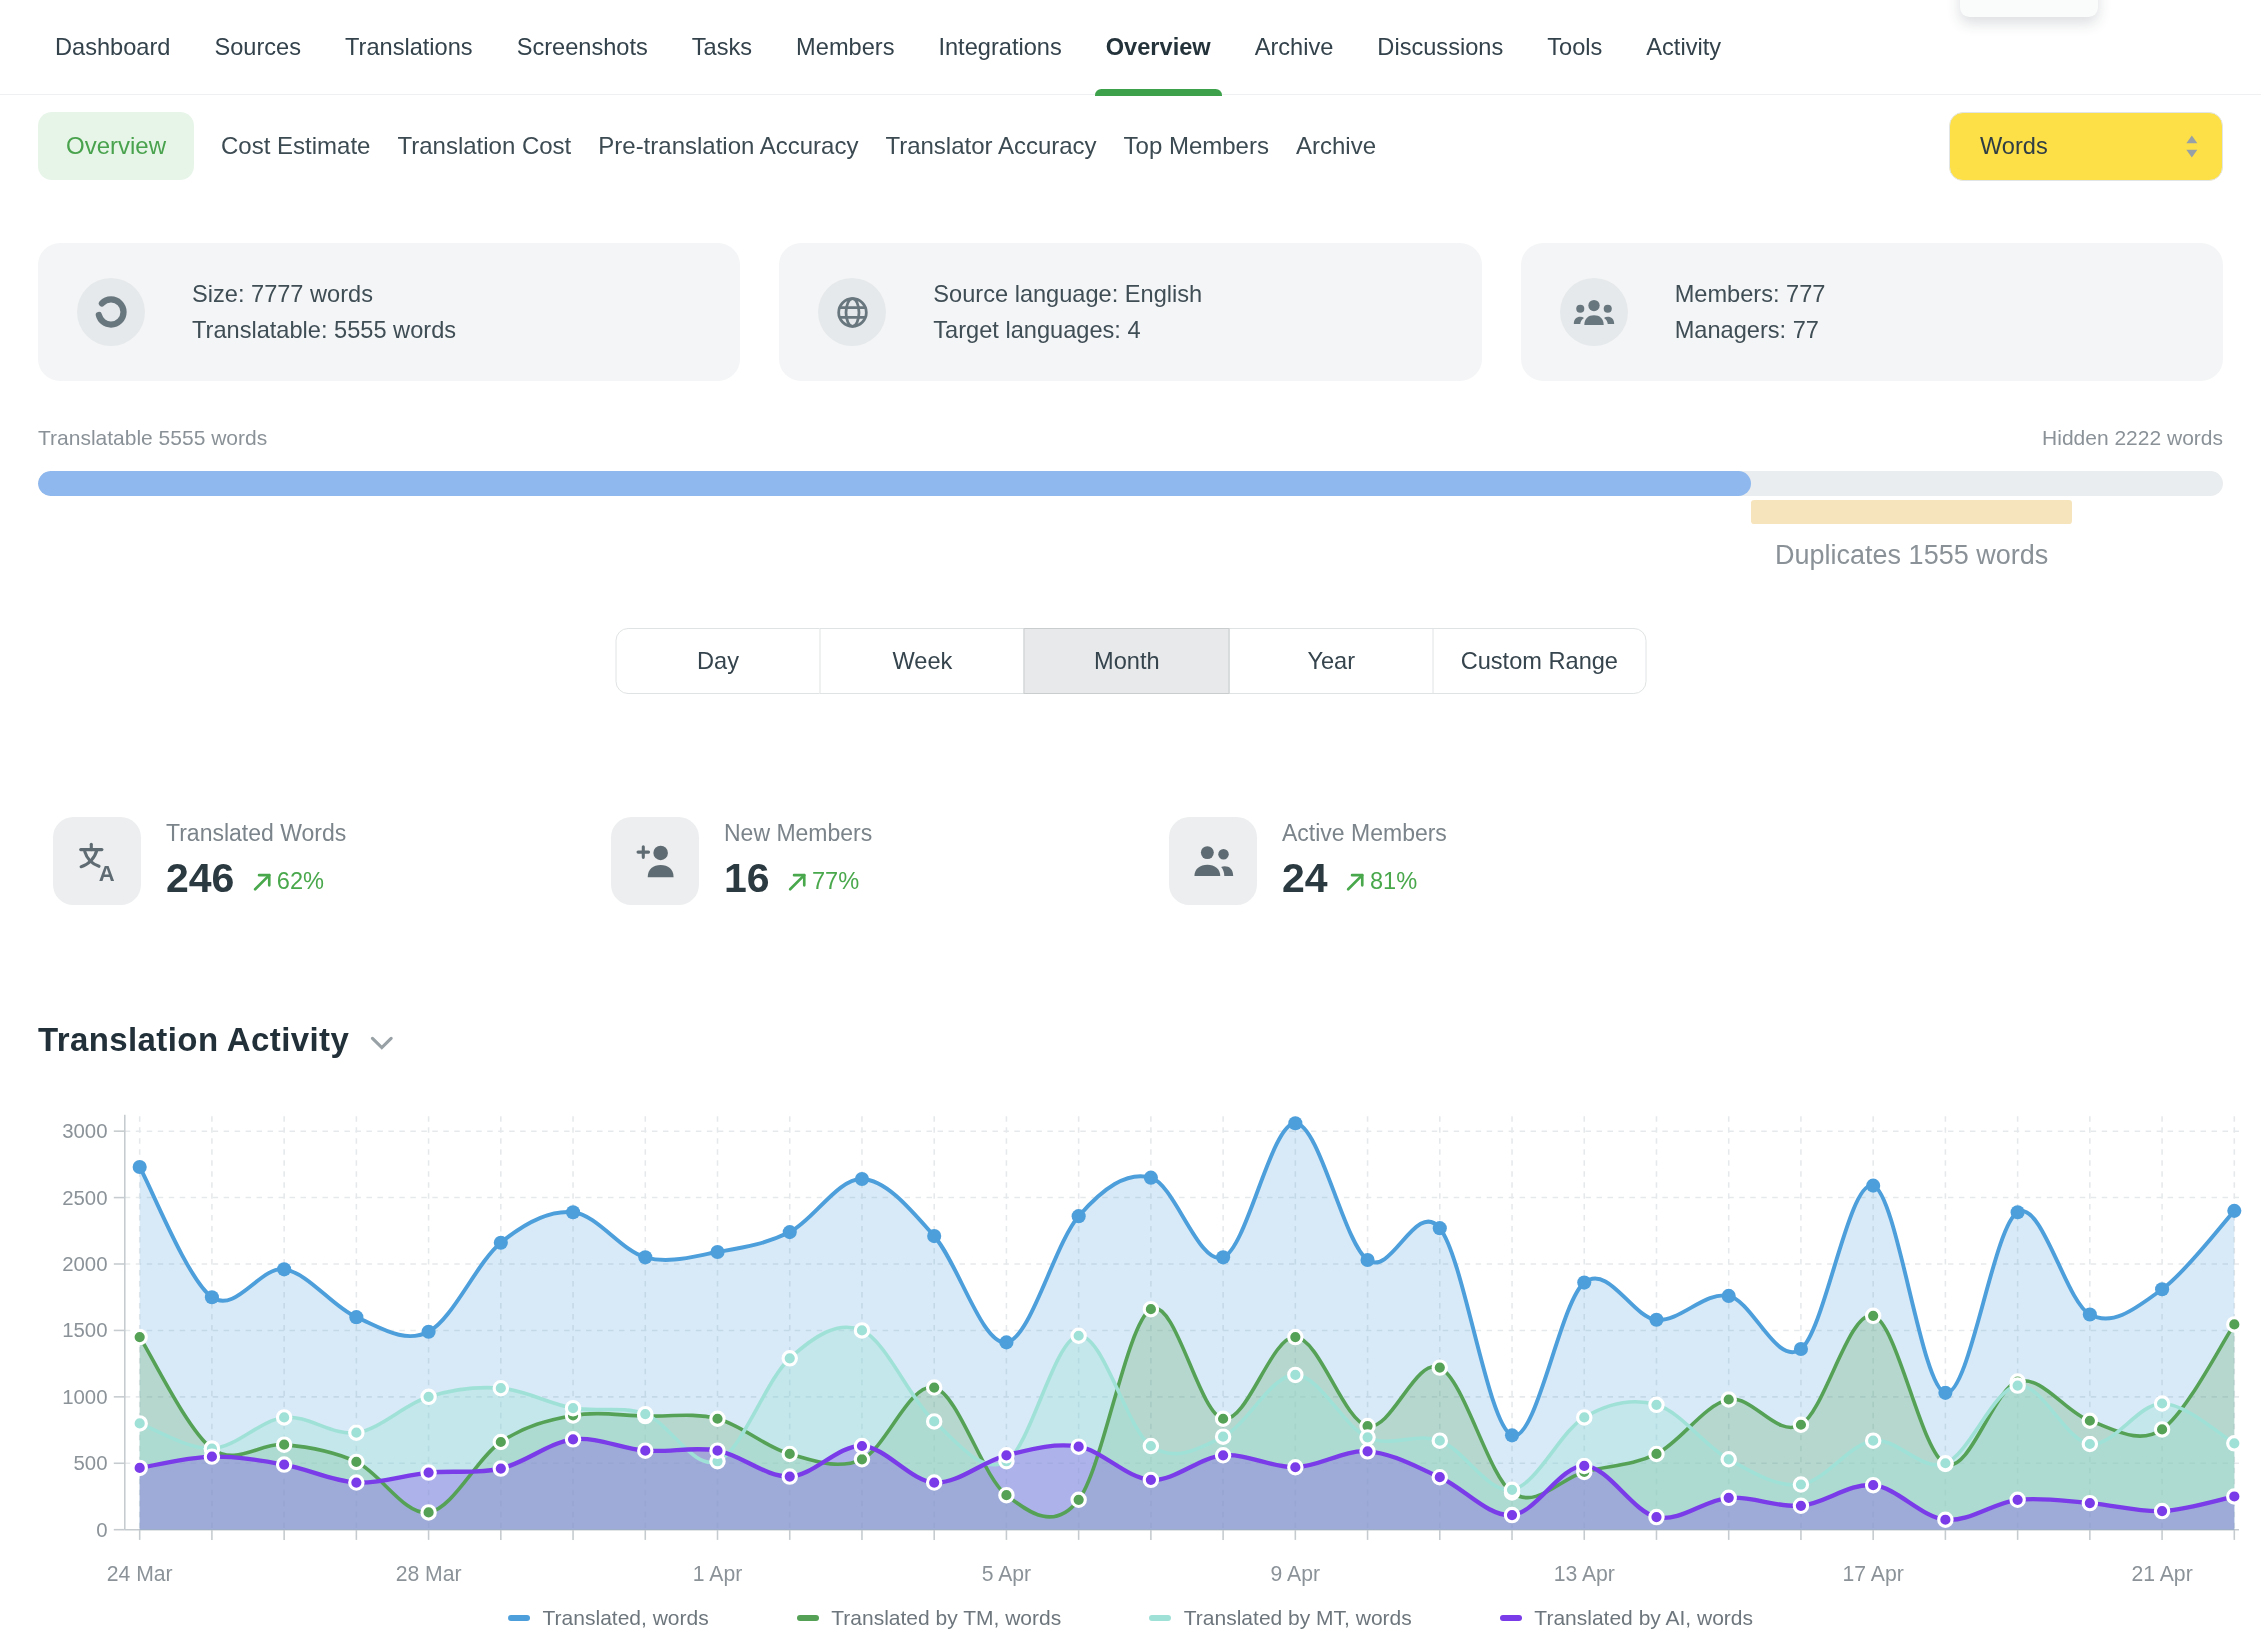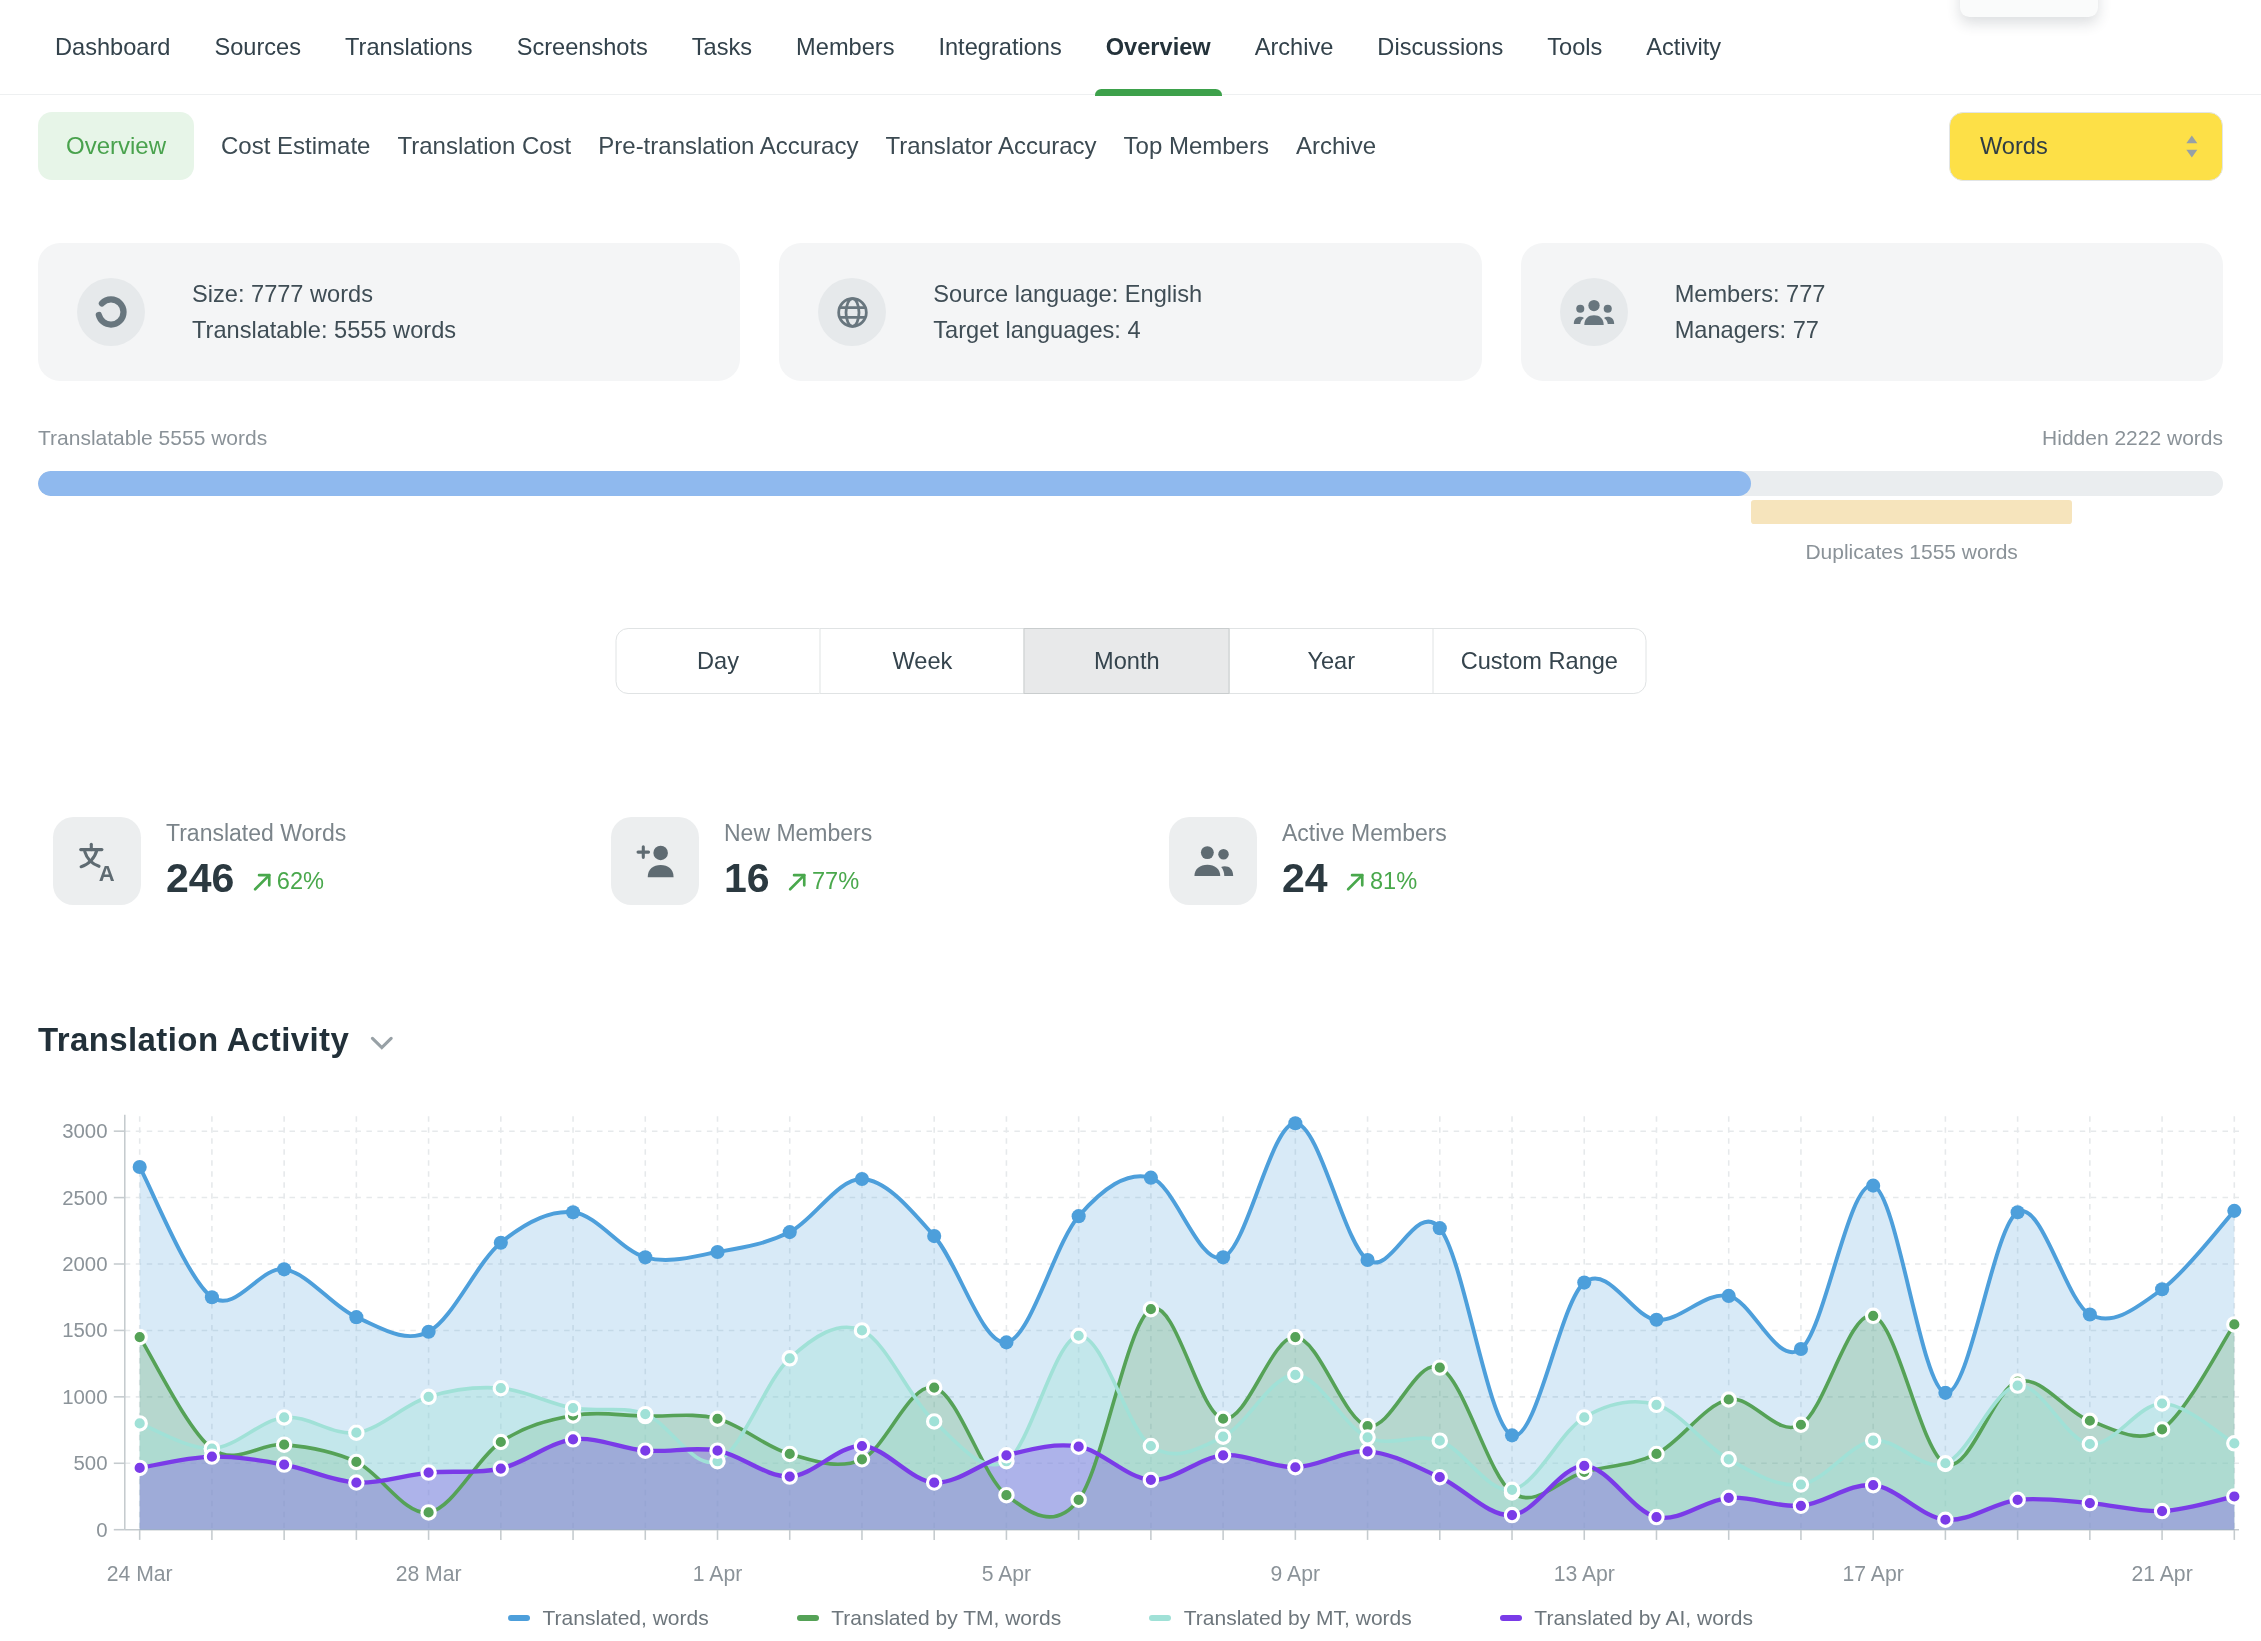--- a/index.html
+++ b/index.html
@@ -35,21 +35,21 @@
         display:flex;align-items:center;justify-content:center;}
   .card-lines{font-size:23.6px;color:#3f4d55;line-height:36px;}
 
   
   .progress-labels{position:absolute;top:426px;left:38px;right:38px;display:flex;justify-content:space-between;
         font-size:21px;color:#8a9298;}
   .progress-wrap{position:absolute;top:471px;left:38px;right:38px;height:104px;}
   .progress-track{position:relative;height:25px;background:#EAEDEF;border-radius:12.6px;overflow:hidden;}
   .progress-fill{height:100%;background:#8FB9EE;border-radius:12.6px;}
   .dup-bar{position:absolute;top:29px;height:24px;background:#F6E4BC;border-radius:3.1px;}
-  .dup-label{position:absolute;top:69px;text-align:center;font-size:21px;color:#8a9298;}
+  .dup-label{position:absolute;top:69px;text-align:center;font-size:27px;color:#8a9298;}
 
   
   .range{position:absolute;top:628px;left:50%;transform:translateX(-50%);display:flex;}
   .range-btn{min-width:206px;height:66px;box-sizing:border-box;background:#fff;border:1.6px solid #e0e3e4;
         margin-left:-1.6px;font-size:23.6px;color:#35444d;font-family:inherit;cursor:pointer;padding:0 27px;}
   .range-btn:first-of-type{margin-left:0;border-radius:12.6px 0 0 12.6px;}
   .range-btn:last-of-type{border-radius:0 12.6px 12.6px 0;}
   .range-btn.active{background:#e8e9ea;border-color:#c9cdce;position:relative;z-index:1;}
 
   

